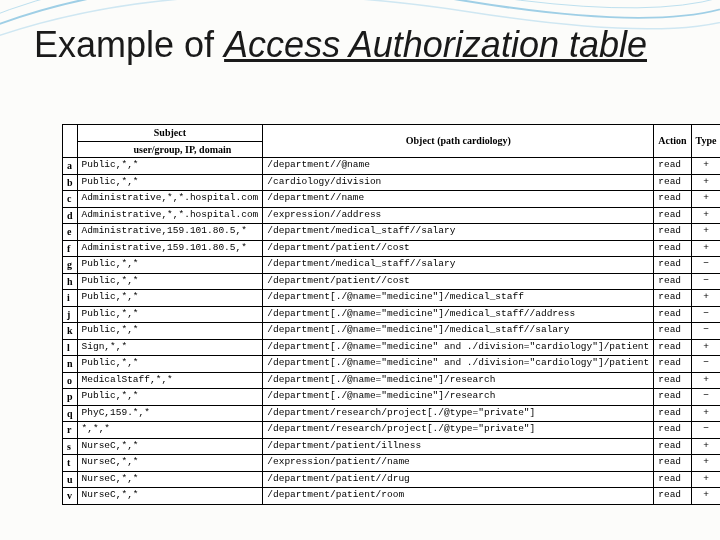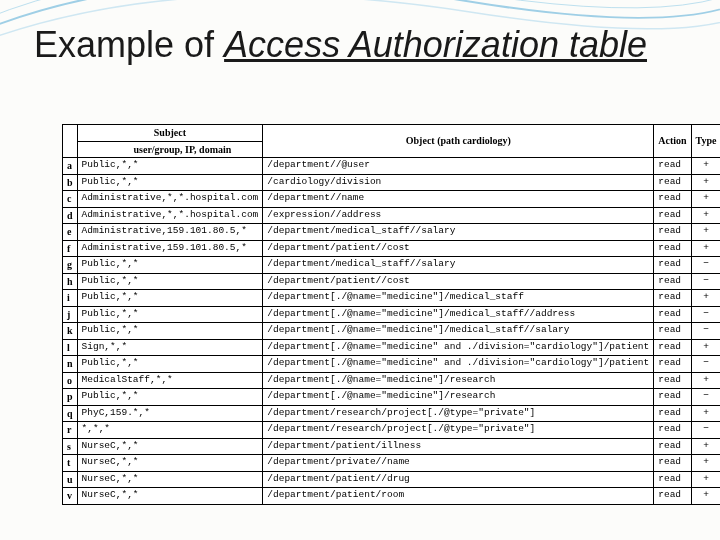--- a/index.html
+++ b/index.html
@@ -115,21 +115,21 @@
         <th rowspan="2">Type</th>
       </tr>
       <tr>
         <th class="subject-sub">user/group, IP, domain</th>
       </tr>
     </thead>
     <tbody id="tbody">
         <tr>
           <td class="rowlabel">a</td>
           <td class="mono">Public,*,*</td>
-          <td class="mono">/department//@user</td>
+          <td class="mono">/department//@name</td>
           <td class="mono">read</td>
           <td class="mono center">+</td>
           <td class="mono">L</td>
         </tr>
         <tr>
           <td class="rowlabel">b</td>
           <td class="mono">Public,*,*</td>
           <td class="mono">/cardiology/division</td>
           <td class="mono">read</td>
           <td class="mono center">+</td>
@@ -259,21 +259,21 @@
           <td class="rowlabel">s</td>
           <td class="mono">NurseC,*,*</td>
           <td class="mono">/department/patient/illness</td>
           <td class="mono">read</td>
           <td class="mono center">+</td>
           <td class="mono">LS</td>
         </tr>
         <tr>
           <td class="rowlabel">t</td>
           <td class="mono">NurseC,*,*</td>
-          <td class="mono">/department/private//name</td>
+          <td class="mono">/expression/patient//name</td>
           <td class="mono">read</td>
           <td class="mono center">+</td>
           <td class="mono">L</td>
         </tr>
         <tr>
           <td class="rowlabel">u</td>
           <td class="mono">NurseC,*,*</td>
           <td class="mono">/department/patient//drug</td>
           <td class="mono">read</td>
           <td class="mono center">+</td>

